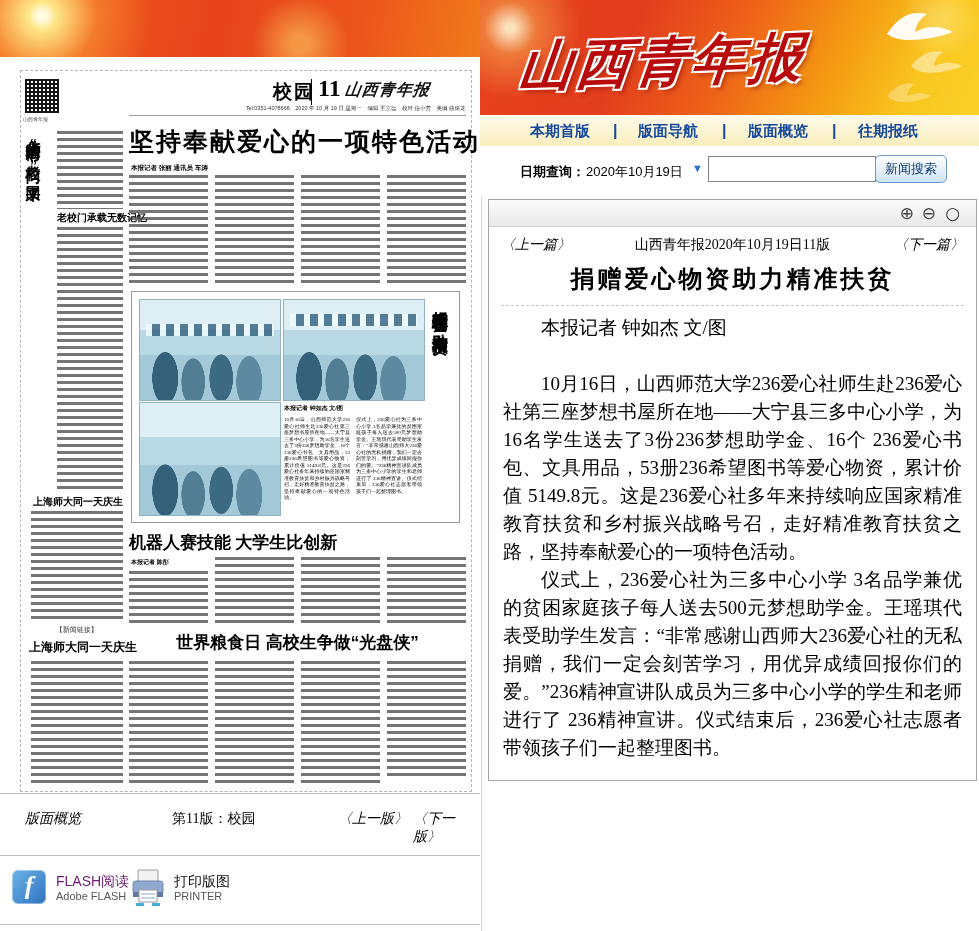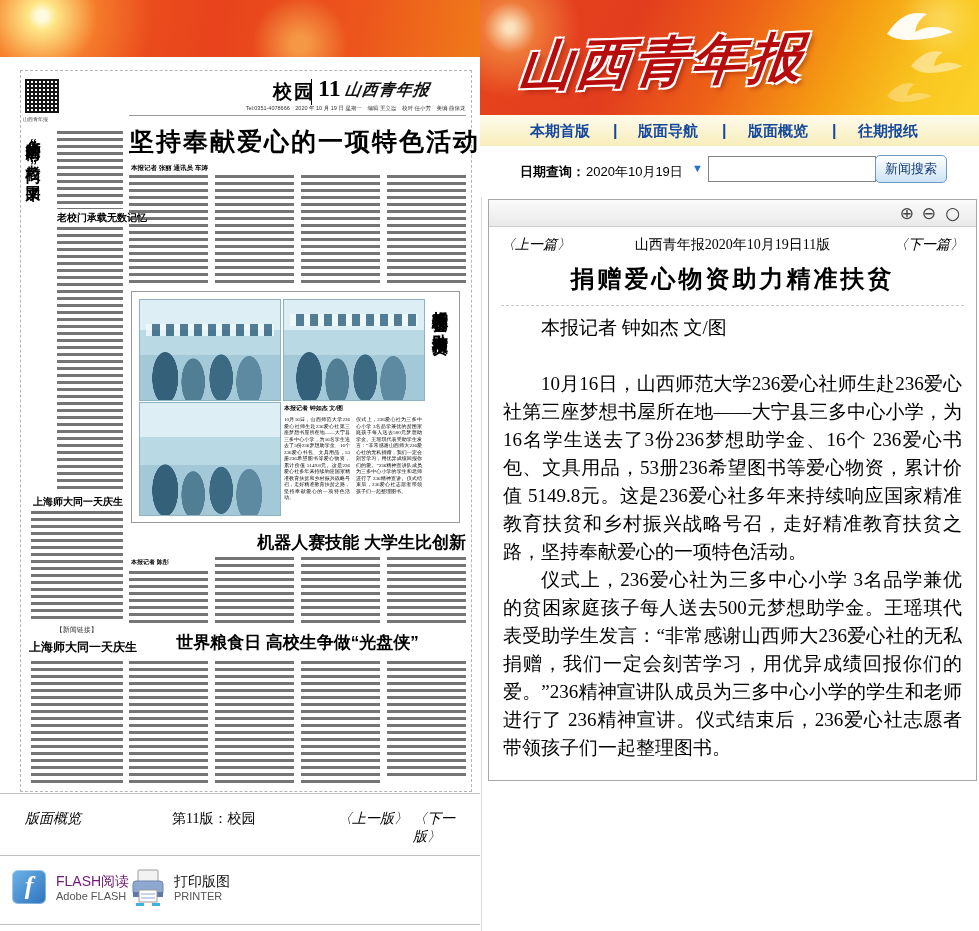--- a/index.html
+++ b/index.html
@@ -110,21 +110,21 @@
         </div>
         <div class="sc serif" style="left:152px;top:124px;width:66px;height:96px;">
           <div class="in" style="transform:scale(.5);width:132px;text-align:justify;">10月16日，山西师范大学236爱心社师生赴236爱心社第三座梦想书屋所在地——大宁县三多中心小学，为16名学生送去了3份236梦想助学金、16个 236爱心书包、文具用品，53册236希望图书等爱心物资，累计价值 5149.8元。这是236爱心社多年来持续响应国家精准教育扶贫和乡村振兴战略号召，走好精准教育扶贫之路，坚持奉献爱心的一项特色活动。</div>
         </div>
         <div class="sc serif" style="left:224px;top:124px;width:66px;height:96px;">
           <div class="in" style="transform:scale(.5);width:132px;text-align:justify;">仪式上，236爱心社为三多中心小学 3名品学兼优的贫困家庭孩子每人送去500元梦想助学金。王瑶琪代表受助学生发言：“非常感谢山西师大236爱心社的无私捐赠，我们一定会刻苦学习，用优异成绩回报你们的爱。”236精神宣讲队成员为三多中心小学的学生和老师进行了 236精神宣讲。仪式结束后，236爱心社志愿者带领孩子们一起整理图书。</div>
         </div>
         <div class="abs vtext" style="left:297px;top:6px;height:218px;font-size:16px;font-weight:bold;letter-spacing:1px;">捐赠爱心物资　助力精准扶贫</div>
       </div>
 
-      <div class="abs" style="left:108px;top:460px;width:337px;text-align:right;font-size:17px;font-weight:bold;white-space:nowrap;">机器人赛技能 大学生比创新</div>
+      <div class="abs" style="left:108px;top:460px;width:337px;text-align:left;font-size:17px;font-weight:bold;white-space:nowrap;font-family:Liberation Serif, serif;">机器人赛技能 大学生比创新</div>
       <div class="sc" style="left:110px;top:487px;width:90px;height:9px;">
         <div class="in" style="transform:scale(.6);width:150px;font-weight:bold;white-space:nowrap;">本报记者 陈彤</div>
       </div>
       <div class="gk" style="left:108px;top:500px;width:79px;height:52px;"></div>
       <div class="gk" style="left:194px;top:486px;width:79px;height:66px;"></div>
       <div class="gk" style="left:280px;top:486px;width:79px;height:66px;"></div>
       <div class="gk" style="left:366px;top:486px;width:79px;height:66px;"></div>
 
       <div class="abs" style="left:108px;top:560px;width:337px;text-align:center;font-size:17px;font-weight:bold;white-space:nowrap;">世界粮食日 高校生争做“光盘侠”</div>
       <div class="gk" style="left:108px;top:590px;width:79px;height:122px;"></div>

